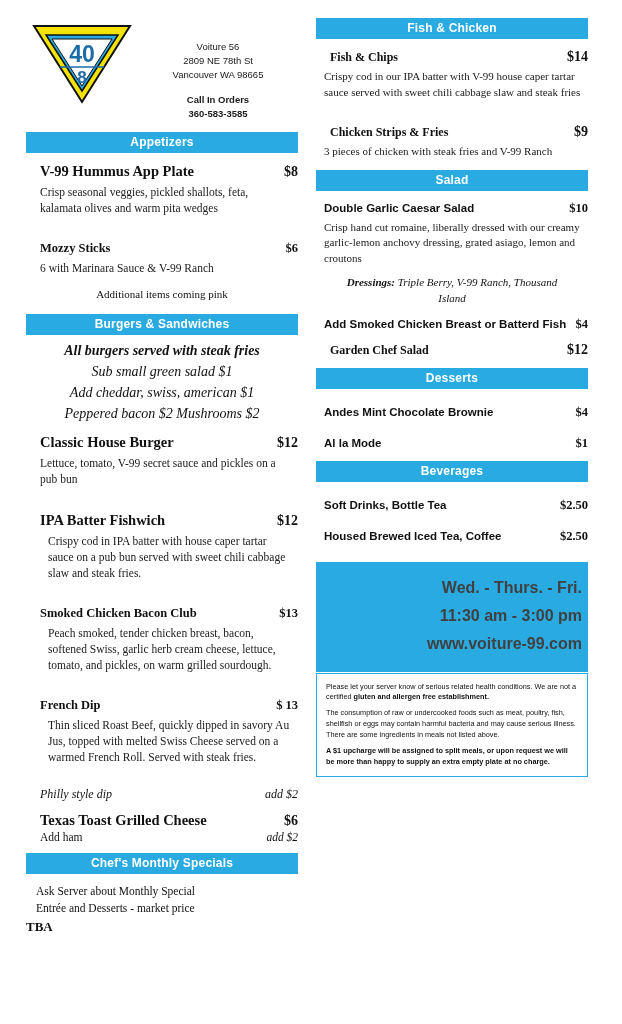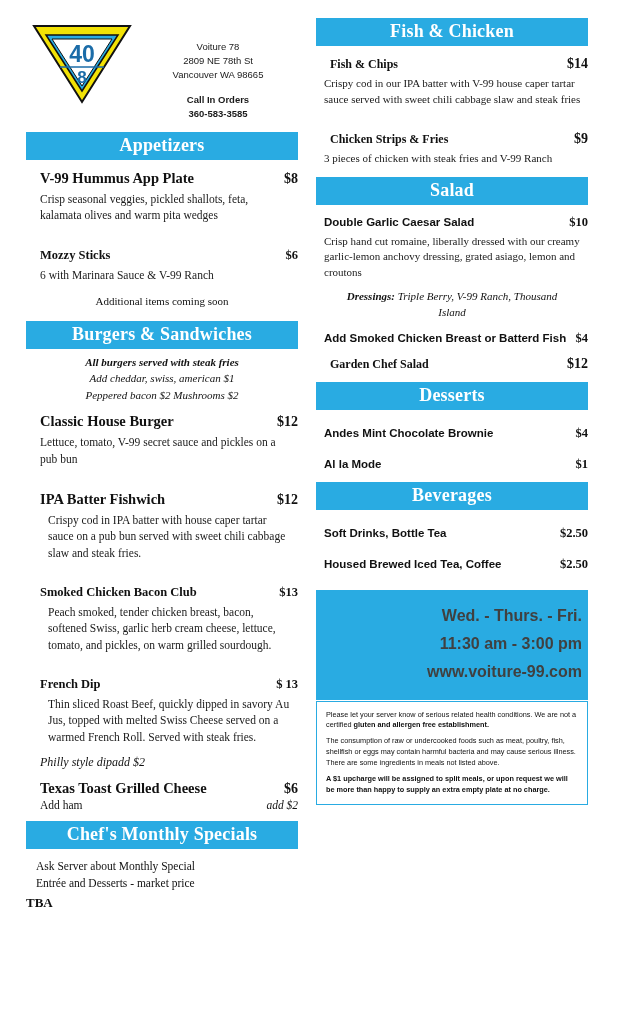--- a/index.html
+++ b/index.html
@@ -54,23 +54,23 @@
     margin-top: 12px;
     font-weight: bold;
     font-size: 9.5px;
     line-height: 1.45;
   }
 
   
   .bar {
     background: #29ABE2;
     color: #ffffff;
-    font-family: Liberation Serif, serif;
-    font-weight: bold;
-    font-size: 18px;
+    font-family: Liberation Sans, sans-serif;
+    font-weight: bold;
+    font-size: 12px;
     text-align: center;
     padding: 3px 0 4px 0;
     letter-spacing: .2px;
   }
 
   
   .item {
     display: flex;
     justify-content: space-between;
     align-items: baseline;
@@ -103,31 +103,32 @@
   }
   .desc.ind { padding-left: 22px; }
   .note-center {
     text-align: center;
     font-size: 11px;
     margin-top: 12px;
     margin-bottom: 2px;
   }
   .burger-note {
     text-align: center;
-    font-size: 11px;
+    font-size: 14px;
     line-height: 1.5;
     margin-top: 5px;
   }
   .burger-note .b1 { font-weight: bold; font-style: italic; }
   .burger-note .b2 { font-style: italic; }
   .addon {
     display: flex;
+    justify-content: space-between;
     font-style: italic;
     font-size: 12px;
-    margin-top: 10px;
+    margin-top: 21px;
     padding-left: 14px;
   }
   .addon .a-pr { font-style: italic; }
   .plain-add {
     display: flex;
     justify-content: space-between;
     font-size: 11.5px;
     margin-top: 2px;
     padding-left: 14px;
   }
@@ -203,21 +204,21 @@
           <svg width="112" height="90" viewBox="0 0 112 90">
             <polygon points="8,8 104,8 56,84" fill="#F2E205" stroke="#111" stroke-width="2"></polygon>
             <polygon points="20,17 92,17 56,73" fill="#29ABE2" stroke="#111" stroke-width="1.5"></polygon>
             <polygon points="26,21 86,21 56,68" fill="#ffffff" stroke="#111" stroke-width="1"></polygon>
             <text x="56" y="44" font-family="Liberation Sans, sans-serif" font-size="23" font-weight="bold" fill="#1B6CA8" text-anchor="middle">40</text>
             <line x1="34" y1="49" x2="78" y2="49" stroke="#1B6CA8" stroke-width="1.6"></line>
             <text x="56" y="65" font-family="Liberation Sans, sans-serif" font-size="17" font-weight="bold" fill="#1B6CA8" text-anchor="middle">8</text>
           </svg>
         </div>
         <div class="addr">
-          <div>Voiture 78</div>
+          <div>Voiture 56</div>
           <div>2809 NE 78th St</div>
           <div>Vancouver WA 98665</div>
           <div class="call">
             <div>Call In Orders</div>
             <div>360-583-3585</div>
           </div>
         </div>
       </div>
 
       <div class="bar">Appetizers</div>
@@ -229,26 +230,27 @@
       <div class="desc">Crisp seasonal veggies, pickled shallots, feta, kalamata olives and warm pita wedges</div>
 
       <div class="spacer-14"></div>
 
       <div class="item sm">
         <span class="nm">Mozzy Sticks</span>
         <span class="pr">$6</span>
       </div>
       <div class="desc">6 with Marinara Sauce &amp; V-99 Ranch</div>
 
-      <div class="note-center">Additional items coming soon</div>
+      <div class="note-center">Additional items coming pink</div>
 
       <div class="bar bar-gap">Burgers &amp; Sandwiches</div>
 
       <div class="burger-note">
         <div class="b1">All burgers served with steak fries</div>
+        <div class="b2">Sub small green salad $1</div>
         <div class="b2">Add cheddar, swiss, american $1</div>
         <div class="b2">Peppered bacon $2  Mushrooms $2</div>
       </div>
 
       <div class="item">
         <span class="nm">Classic House Burger</span>
         <span class="pr">$12</span>
       </div>
       <div class="desc">Lettuce, tomato, V-99 secret sauce and pickles on a pub bun</div>
 

